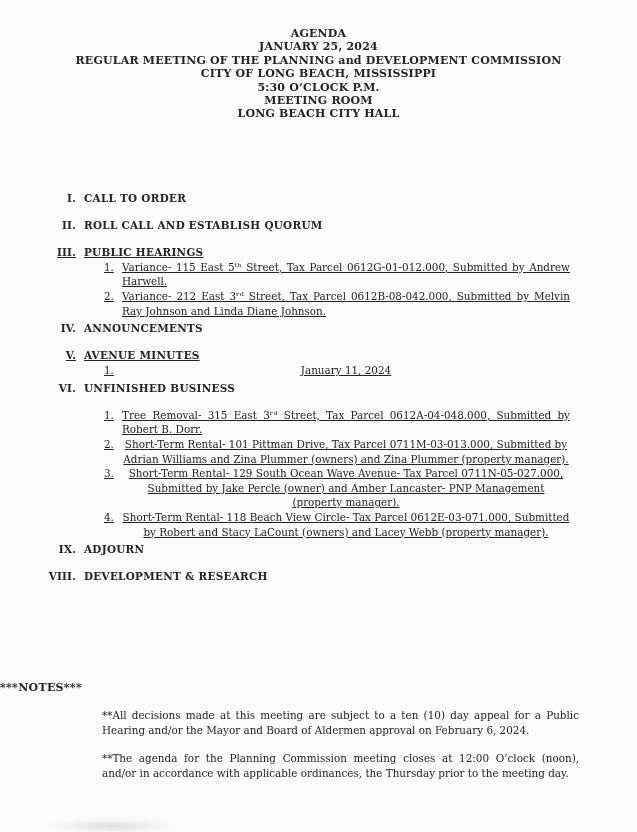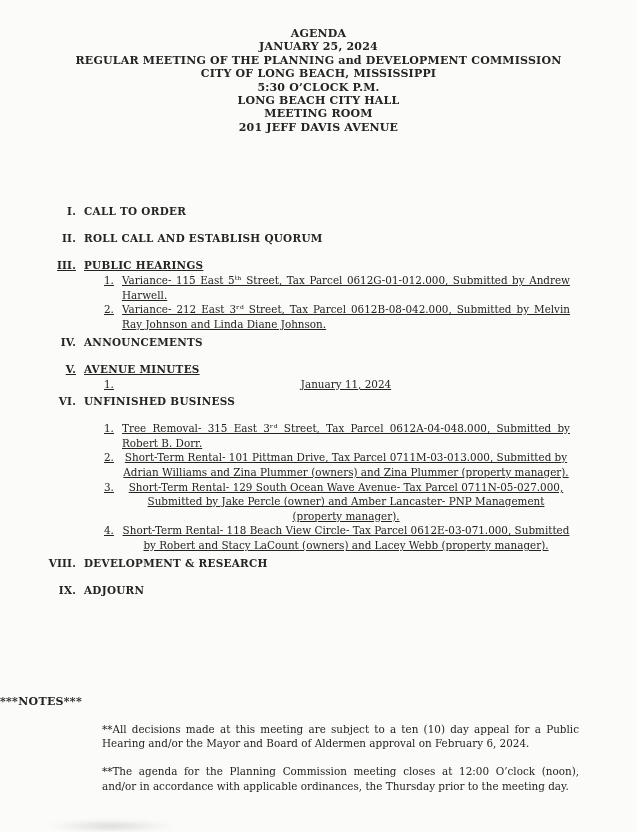--- a/index.html
+++ b/index.html
@@ -46,23 +46,22 @@
 <body>
 
 <div class="page">
 
   <div class="doc-header">
     <div>AGENDA</div>
     <div>JANUARY 25, 2024</div>
     <div>REGULAR MEETING OF THE PLANNING and DEVELOPMENT COMMISSION</div>
     <div>CITY OF LONG BEACH, MISSISSIPPI</div>
     <div>5:30 O’CLOCK P.M.</div>
+    <div>MEETING ROOM</div>
     <div>LONG BEACH CITY HALL</div>
-    <div>MEETING ROOM</div>
-    <div>201 JEFF DAVIS AVENUE</div>
   </div>
 
   <div class="sections">
 
     <div class="section">
       <div class="sec-head">
         <span class="numeral">I.</span>
         <span class="sec-title">CALL TO ORDER</span>
       </div>
     </div>
@@ -134,29 +133,29 @@
         </div>
         <div class="item">
           <span class="item-num">4.</span>
           <p class="item-text">Short-Term Rental- 118 Beach View Circle- Tax Parcel 0612E-03-071.000, Submitted by Robert and Stacy LaCount (owners) and Lacey Webb (property manager).</p>
         </div>
       </div>
     </div>
 
     <div class="section">
       <div class="sec-head">
-        <span class="numeral">VIII.</span>
-        <span class="sec-title">DEVELOPMENT &amp; RESEARCH</span>
+        <span class="numeral">IX.</span>
+        <span class="sec-title">ADJOURN</span>
       </div>
     </div>
 
     <div class="section">
       <div class="sec-head">
-        <span class="numeral">IX.</span>
-        <span class="sec-title">ADJOURN</span>
+        <span class="numeral">VIII.</span>
+        <span class="sec-title">DEVELOPMENT &amp; RESEARCH</span>
       </div>
     </div>
 
   </div>
 
   <div class="notes">
     <div class="notes-heading">***NOTES***</div>
     <p class="note-p">**All decisions made at this meeting are subject to a ten (10) day appeal for a Public Hearing and/or the Mayor and Board of Aldermen approval on February 6, 2024.</p>
     <p class="note-p">**The agenda for the Planning Commission meeting closes at 12:00 O’clock (noon), and/or in accordance with applicable ordinances, the Thursday prior to the meeting day.</p>
   </div>

